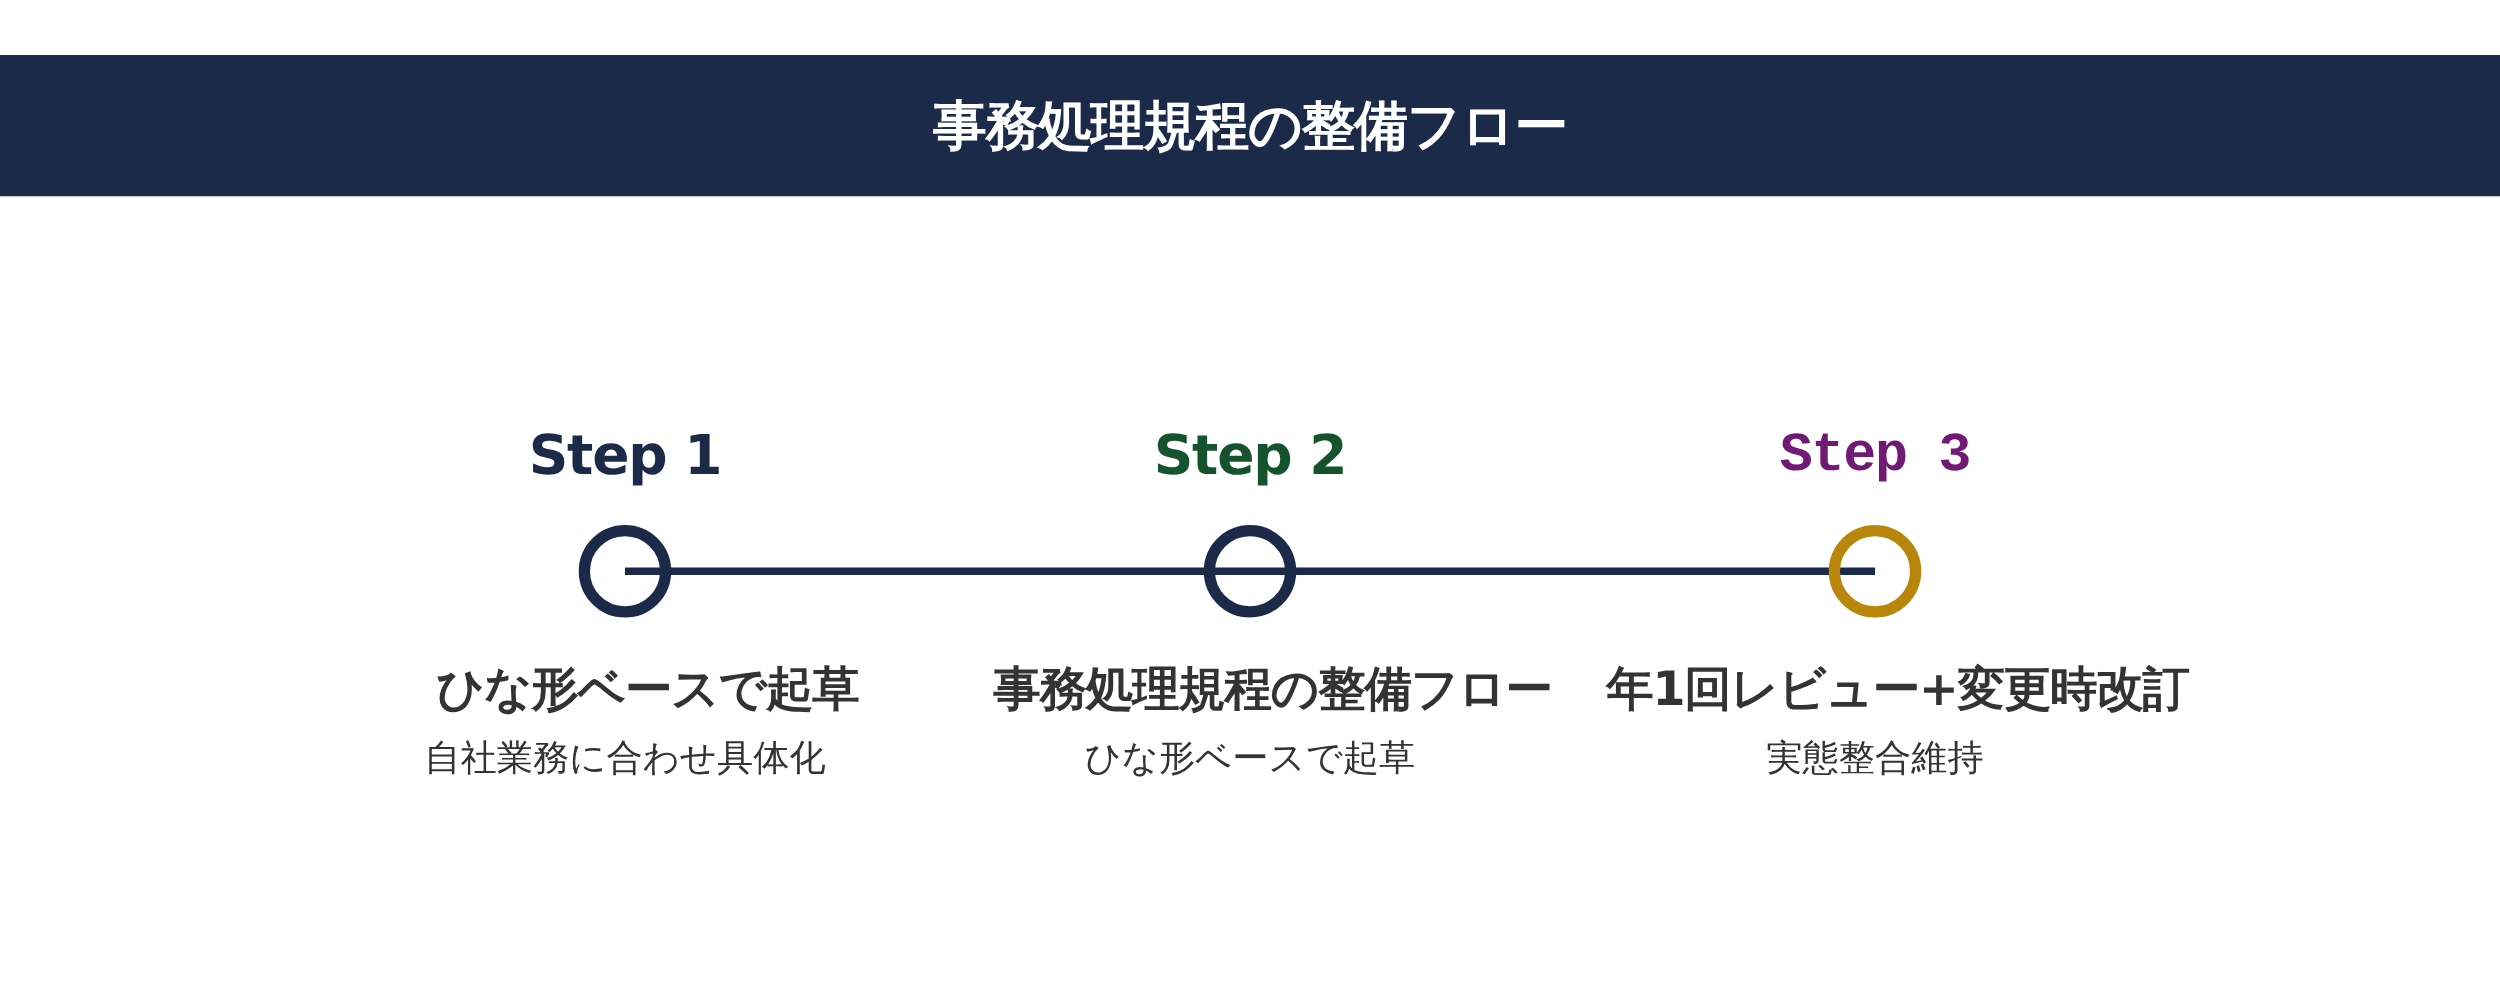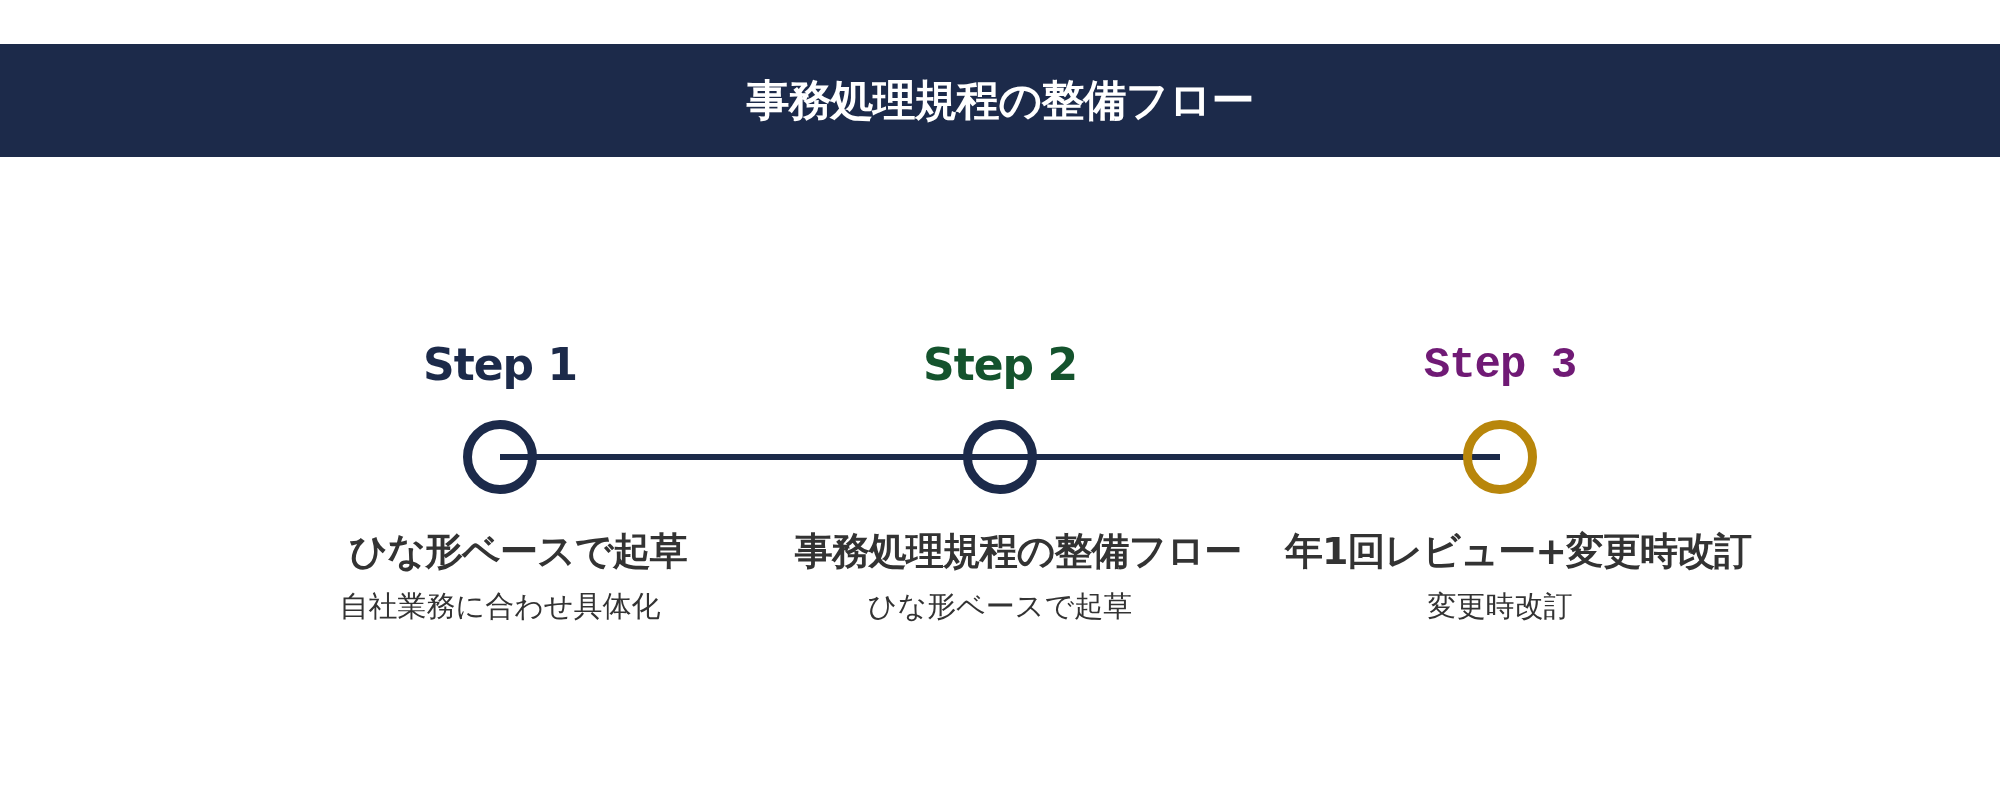--- a/index.html
+++ b/index.html
@@ -57,15 +57,15 @@
     <div class="step-label" style="color:#14532d;">Step 2</div>
     <div class="step-circle" style="border-color:#1c2a4a;"></div>
     <div class="step-title">事務処理規程の整備フロー</div>
     <div class="step-sub">ひな形ベースで起草</div>
   </div>
 
   <div class="step" style="left:1500px;">
     <div class="step-label" style="color:#701a75;font-family:Liberation Mono, monospace;">Step 3</div>
     <div class="step-circle" style="border-color:#b8860b;"></div>
     <div class="step-title">年1回レビュー+変更時改訂</div>
-    <div class="step-sub">変更時改訂</div>
+    <div class="step-sub">実態整合維持</div>
   </div>
 </div>
 
 </body></html>

